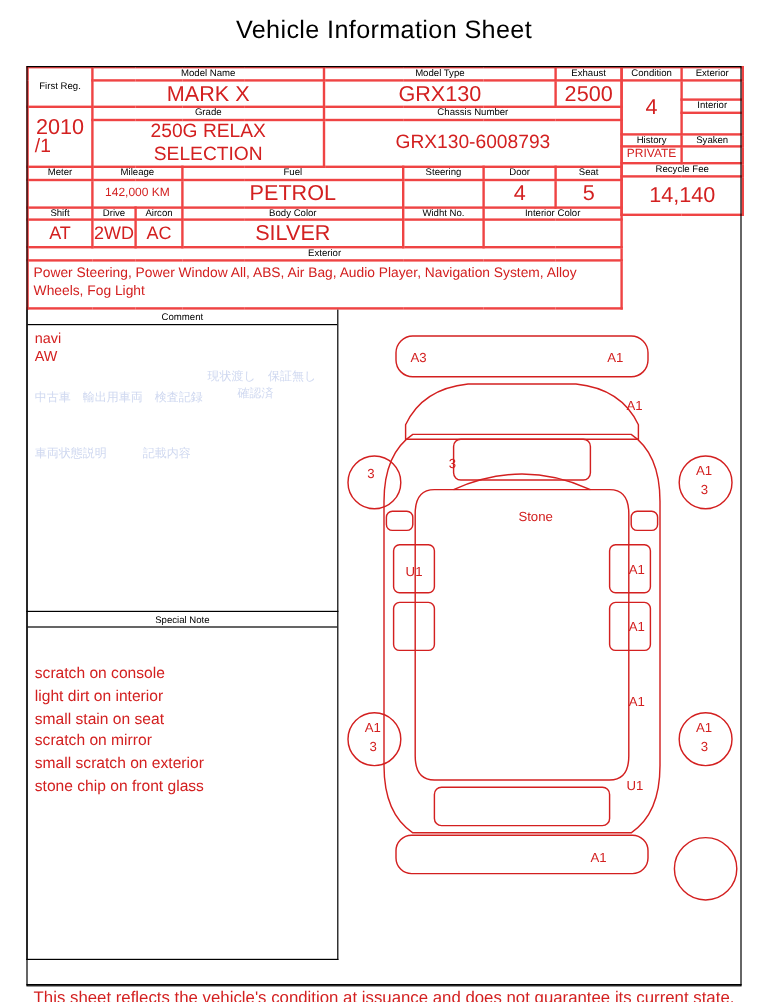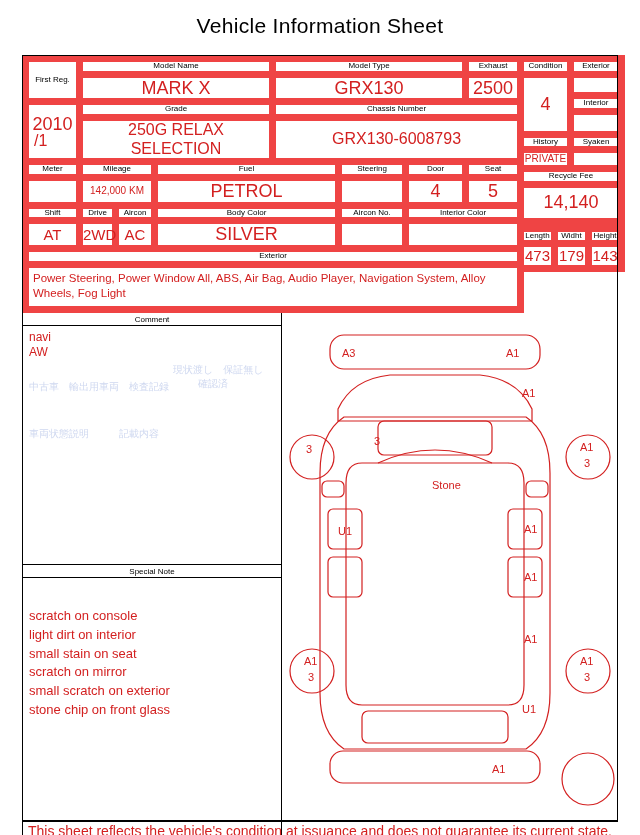--- a/index.html
+++ b/index.html
@@ -33,21 +33,21 @@
     position: absolute;
     left: 22px;
     top: 55px;
     width: 596px;
   }
   table.grid {
     border-collapse: collapse;
     table-layout: fixed;
   }
   table.grid td {
-    border: 7px solid #ef4444;
+    border: 2px solid #ef4444;
     padding: 0;
     vertical-align: middle;
   }
   .lbl {
     font-size: 8px;
     text-align: center;
     padding: 2px 0 1px 0;
     line-height: 1.1;
     color: #000;
   }
@@ -225,21 +225,21 @@
               <td class="val"></td>
               <td class="val big">4</td>
               <td class="val big">5</td>
             </tr>
 
             <tr>
               <td class="lbl">Shift</td>
               <td class="lbl">Drive</td>
               <td class="lbl">Aircon</td>
               <td class="lbl" colspan="3">Body Color</td>
-              <td class="lbl">Aircon No.</td>
+              <td class="lbl">Widht No.</td>
               <td class="lbl" colspan="2">Interior Color</td>
             </tr>
             <tr>
               <td class="val">AT</td>
               <td class="val">2WD</td>
               <td class="val">AC</td>
               <td class="val big" colspan="3">SILVER</td>
               <td class="val"></td>
               <td class="val" colspan="2"></td>
             </tr>
@@ -289,39 +289,20 @@
 
             <tr>
               <td class="lbl" colspan="2">Recycle Fee</td>
             </tr>
             <tr>
               <td class="val big" colspan="2" style="height:30px">14,140</td>
             </tr>
           </tbody>
         </table>
 
-        <table class="grid" width="101" style="border-left:none;margin-top:0px">
-          <colgroup>
-              <col style="width:34px">
-              <col style="width:34px">
-              <col style="width:33px">
-            </colgroup>
-          <tbody>
-            <tr>
-              <td class="lbl">Length</td>
-              <td class="lbl">Widht</td>
-              <td class="lbl">Height</td>
-            </tr>
-            <tr>
-              <td class="val">473</td>
-              <td class="val">179</td>
-              <td class="val">143</td>
-            </tr>
-          </tbody>
-        </table>
       </div>
     </div>
 
     <div class="lower">
 
       <div class="comment-col">
         <div class="comment-box">
           <div class="sec-head">Comment</div>
           <div class="comment-body">
             <div style="white-space:pre-line">navi

